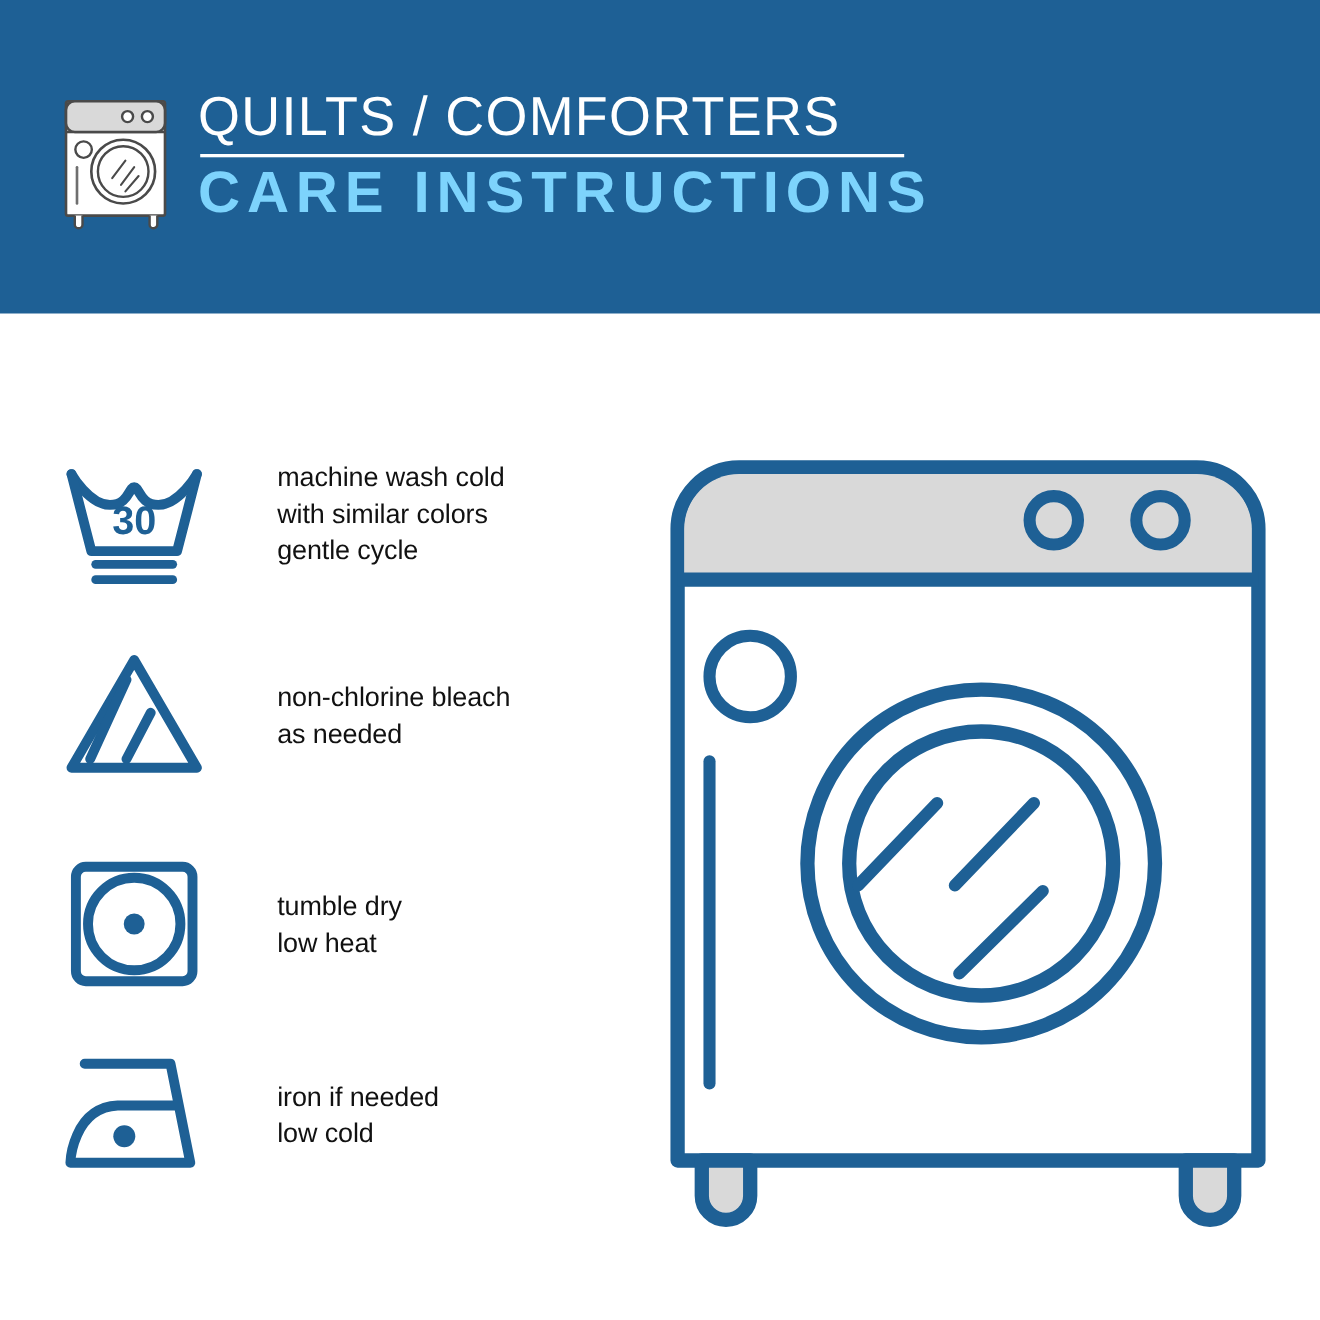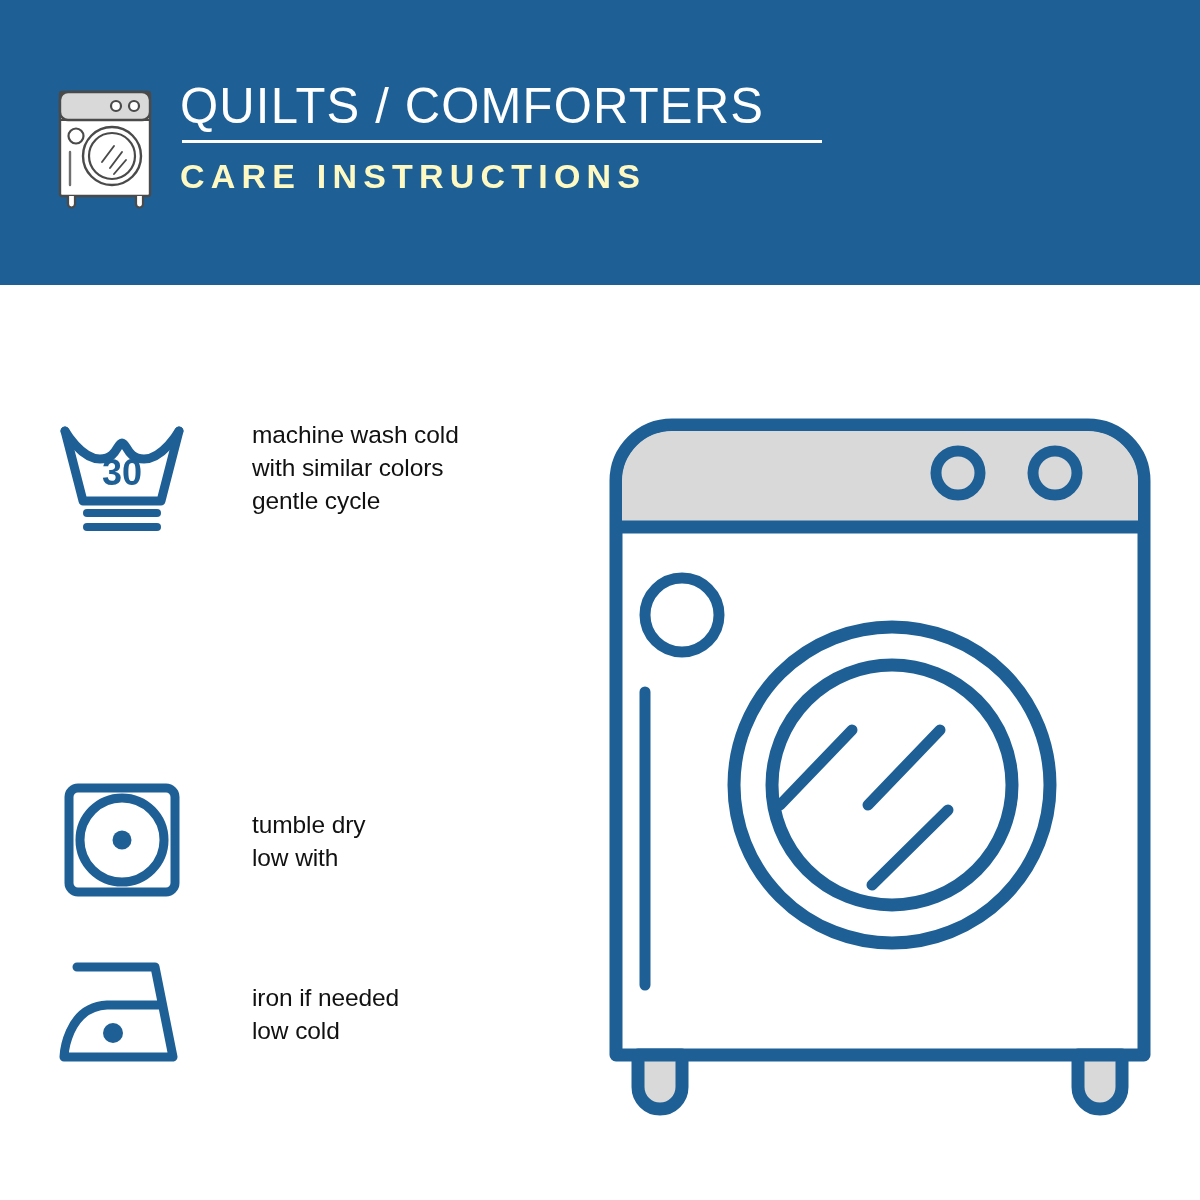--- a/index.html
+++ b/index.html
@@ -53,22 +53,22 @@
     transform: scaleX(0.98);
     transform-origin: left center;
   }
   #title-divider {
     height: 3px;
     background: #ffffff;
     width: 640px;
     margin: 6px 0 8px 2px;
   }
   #title-line2 {
-    color: #fef9c3;
-    font-size: 34px;
+    color: #7dd3fc;
+    font-size: 53px;
     font-weight: 700;
     letter-spacing: 6.2px;
     line-height: 50px;
     white-space: nowrap;
     font-family: "Liberation Sans", sans-serif;
   }
 
   
   #care-list {
     position: absolute;
@@ -170,29 +170,38 @@
       <text x="67" y="70" font-family="'Liberation Sans', sans-serif" font-size="36" font-weight="700" fill="#1e6095" text-anchor="middle">30</text>
 
       <rect x="28" y="94" width="78" height="8" rx="4" fill="#1e6095"></rect>
       <rect x="28" y="108" width="78" height="8" rx="4" fill="#1e6095"></rect>
     </svg>
     <div class="care-text">machine wash cold
 with similar colors
 gentle cycle</div>
   </div>
 
+  <div class="care-row" id="row-bleach">
+    <svg class="care-icon" viewBox="0 0 135 120">
+      <path d="M67 10 L124 108 L10 108 Z" fill="none" stroke="#1e6095" stroke-width="9" stroke-linejoin="round"></path>
+      <line x1="60" y1="28" x2="27" y2="100" stroke="#1e6095" stroke-width="9" stroke-linecap="round"></line>
+      <line x1="82" y1="58" x2="60" y2="100" stroke="#1e6095" stroke-width="9" stroke-linecap="round"></line>
+    </svg>
+    <div class="care-text">non-chlorine bleach
+as needed</div>
+  </div>
 
   <div class="care-row" id="row-dry">
     <svg class="care-icon" viewBox="0 0 135 120">
       <rect x="14" y="8" width="106" height="104" rx="9" fill="none" stroke="#1e6095" stroke-width="9"></rect>
       <circle cx="67" cy="60" r="42" fill="none" stroke="#1e6095" stroke-width="9"></circle>
       <circle cx="67" cy="60" r="9.5" fill="#1e6095"></circle>
     </svg>
     <div class="care-text">tumble dry
-low with</div>
+low heat</div>
   </div>
 
   <div class="care-row" id="row-iron">
     <svg class="care-icon" viewBox="0 0 135 120">
 
       <path d="M22 14 L100 14 L118 104 L9 104 C9 104 11 54 52 52 L105 52" fill="none" stroke="#1e6095" stroke-width="9" stroke-linecap="round" stroke-linejoin="round"></path>
       <circle cx="58" cy="80" r="10" fill="#1e6095"></circle>
     </svg>
     <div class="care-text">iron if needed
 low cold</div>

